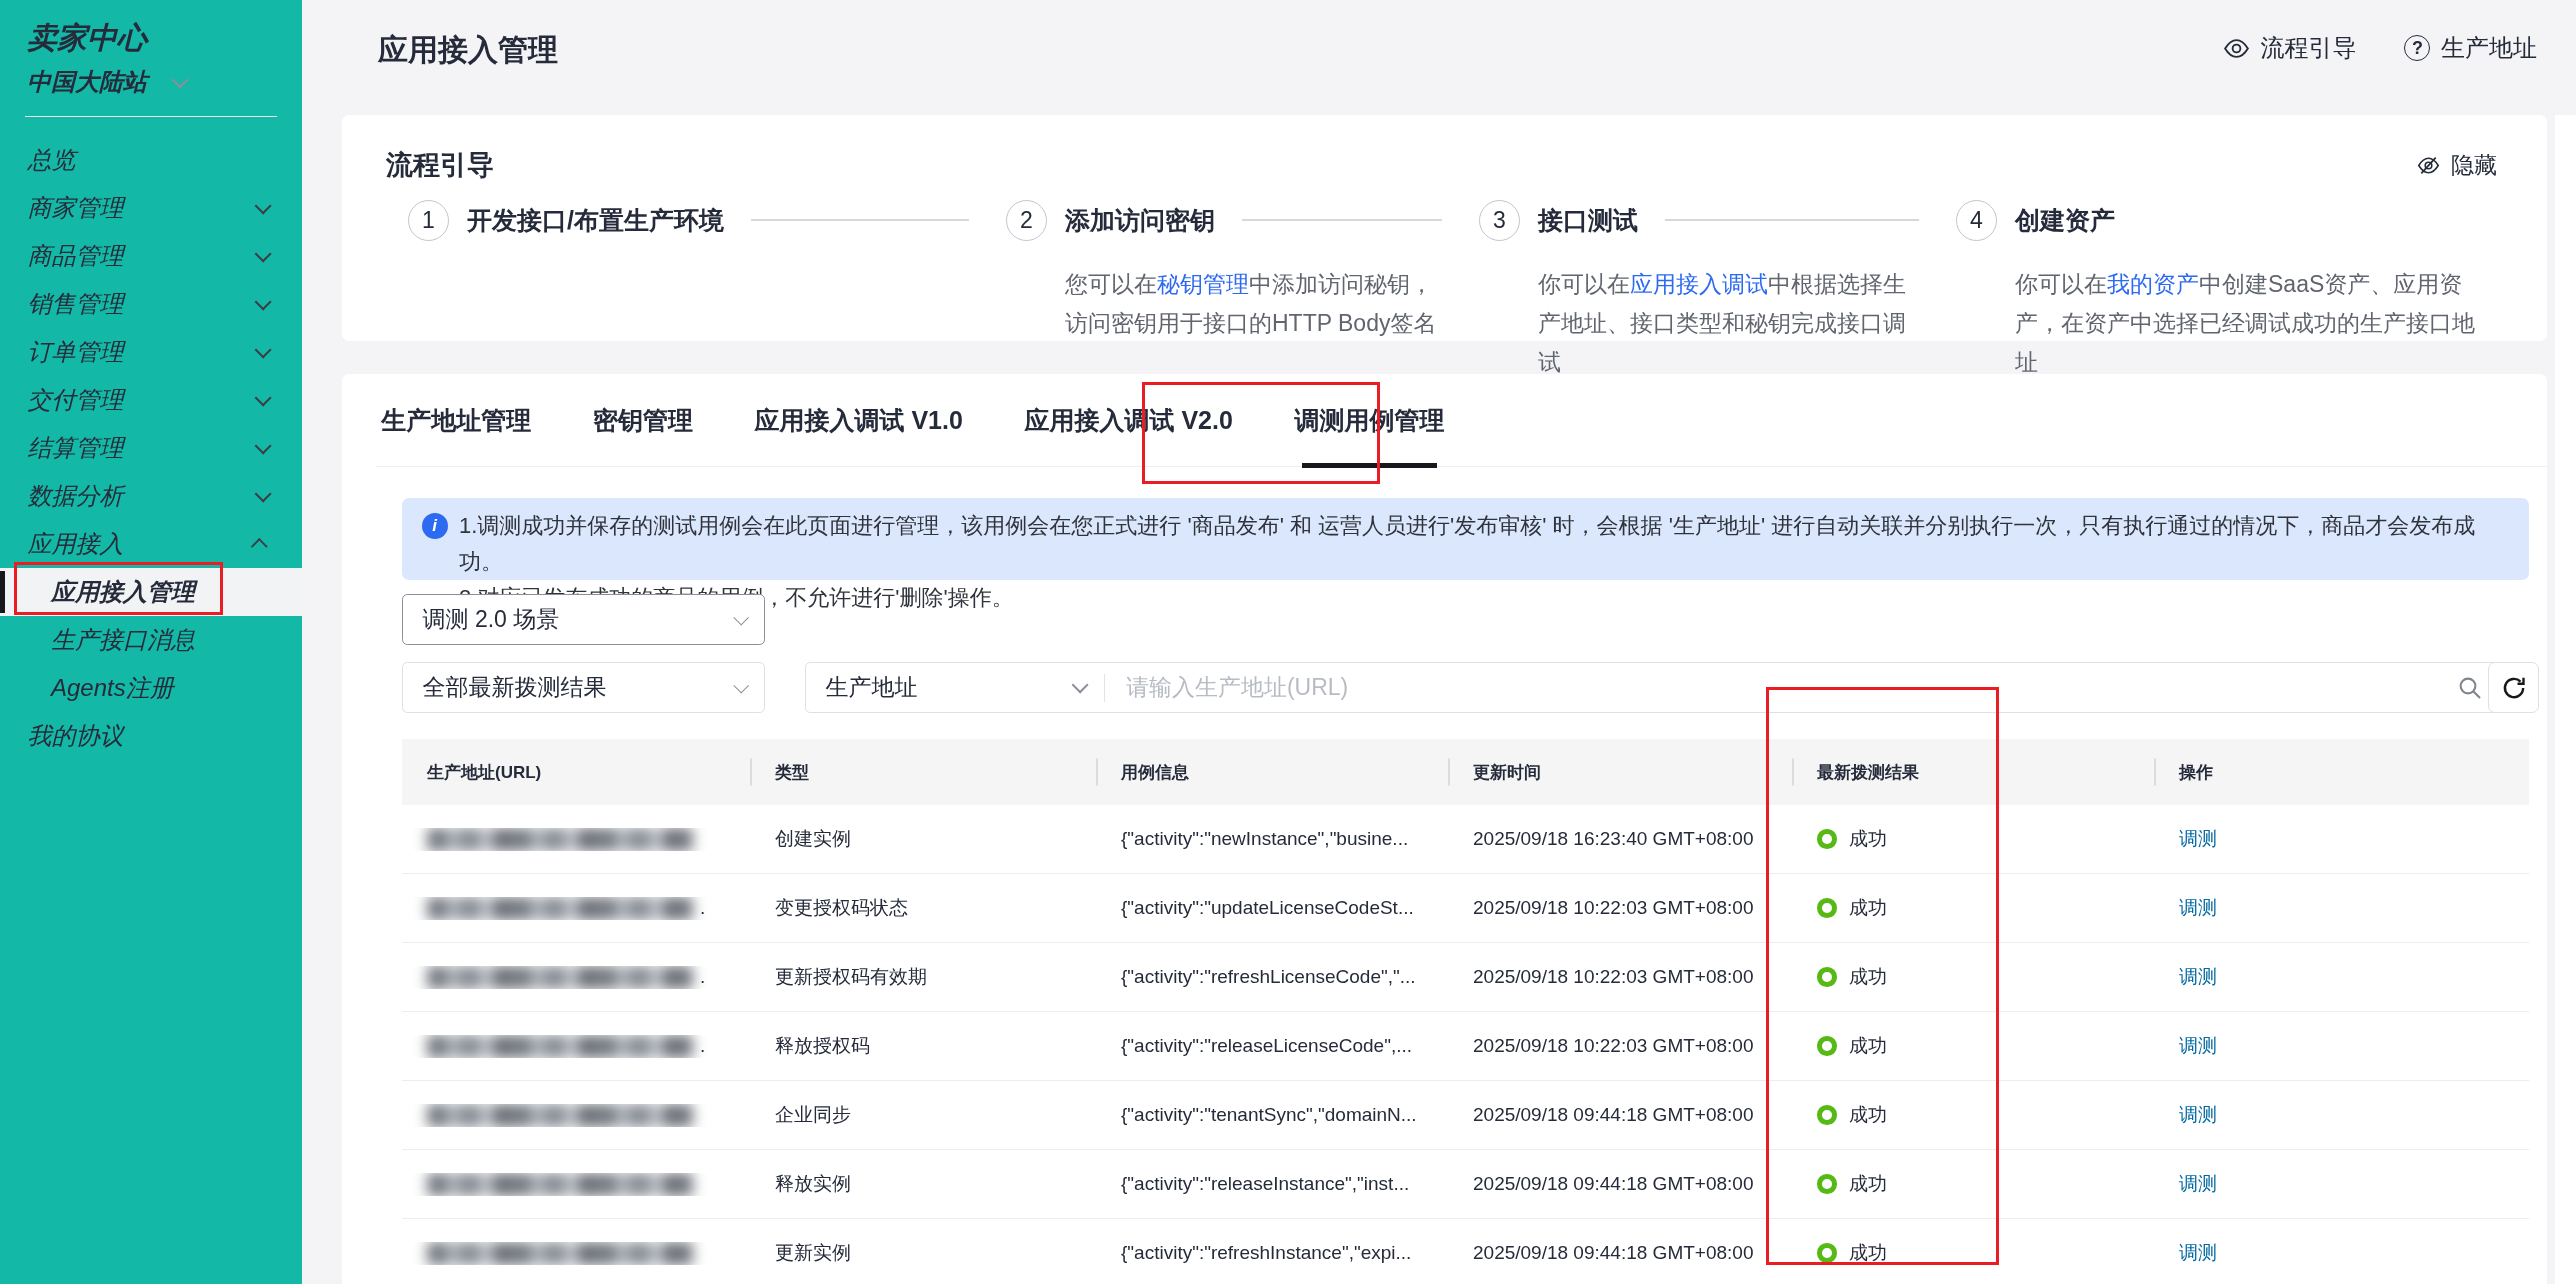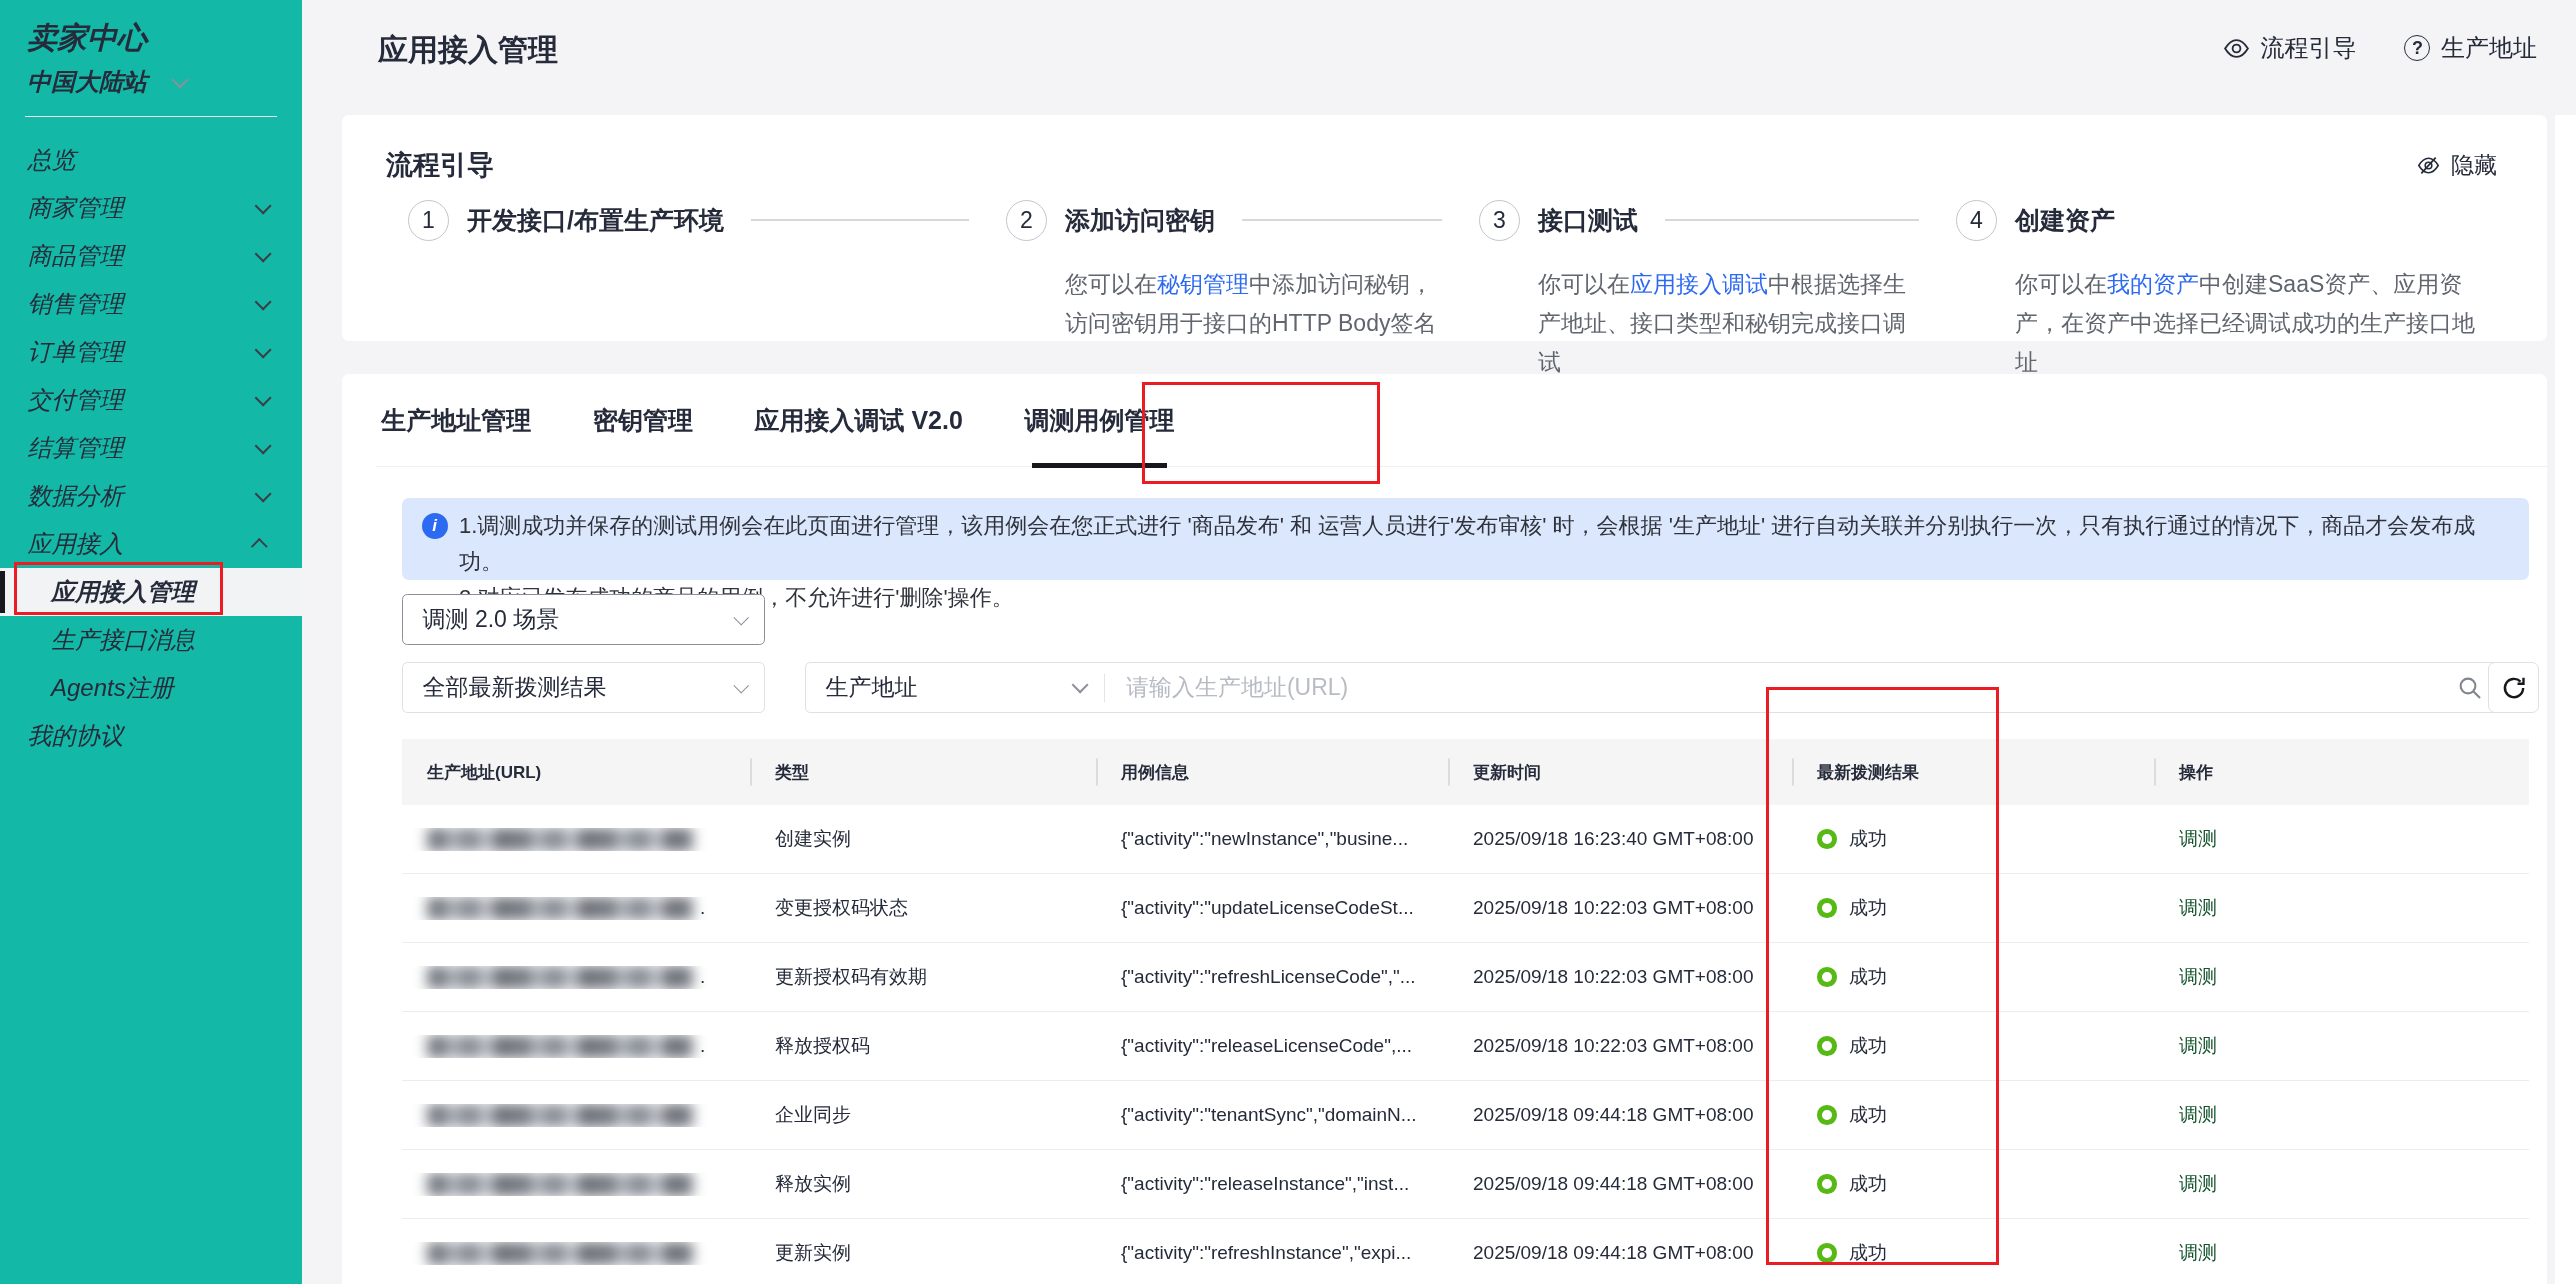--- a/index.html
+++ b/index.html
@@ -66,21 +66,21 @@
   .th{padding-left:25px;position:relative;white-space:nowrap;}
   .th.divided::before{content:"";position:absolute;left:0;top:50%;transform:translateY(-50%);width:1.8px;height:27px;background:#dcdcdc;}
   .trow{height:68px;display:grid;grid-template-columns:348px 346px 352px 344px 362px auto;align-items:center;font-size:19px;border-bottom:0.9px solid #ededed;background:#fff;}
   .td{padding-left:25px;white-space:nowrap;overflow:hidden;}
   .blurcell{display:flex;align-items:center;gap:7px;}
   .blurblob{width:266px;height:23px;border-radius:3.5px;flex:none;
     background:repeating-linear-gradient(90deg,#555b64 0 19.5px,#9aa0a8 19.5px 32px,#6a707a 32px 53px,#aeb3ba 53px 66px,#4a4f58 66px 85px);
     filter:blur(6.2px);opacity:.8;}
   .statuscell{display:flex;align-items:center;gap:12.4px;font-family:Liberation Mono, monospace;}
   .ring{width:19.5px;height:19.5px;border:5.3px solid #57b914;border-radius:50%;box-sizing:border-box;flex:none;}
-  .actionlink{color:#14532d;cursor:pointer;}
+  .actionlink{color:#0369a1;cursor:pointer;}
   
   .anno{position:absolute;border:3.5px solid #ec1c24;box-sizing:border-box;z-index:60;pointer-events:none;}
   .anno1{left:14px;top:562px;width:209px;height:53px;}
   .anno2{left:1142px;top:382px;width:238px;height:102px;}
   .anno3{left:1766px;top:687px;width:233px;height:578px;}
   .scrollstrip{position:absolute;right:0;top:115px;width:21px;height:1169px;background:#fff;}
   svg{display:block;}
 </style>
 </head>
 <body>
@@ -209,20 +209,21 @@
         <span>你可以在</span><a class="lnk">我的资产</a><span>中创建SaaS资产、应用资产，在资产中选择已经调试成功的生产接口地址</span>
       </div>
     </div>
   </div>
 </div>
 
 <div class="card card2">
   <div class="tabs" id="tabs">
       <div class="tab">生产地址管理</div>
       <div class="tab">密钥管理</div>
+      <div class="tab">应用接入调试 V1.0</div>
       <div class="tab">应用接入调试 V2.0</div>
       <div class="tab active">调测用例管理</div>
     </div>
 
   <div class="banner">
     <div class="info-ic">i</div>
     <div>1.调测成功并保存的测试用例会在此页面进行管理，该用例会在您正式进行 '商品发布' 和 运营人员进行'发布审核' 时，会根据 '生产地址' 进行自动关联并分别执行一次，只有执行通过的情况下，商品才会发布成功。</div>
     <div>2.对应已发布成功的商品的用例，不允许进行'删除'操作。</div>
   </div>
 

